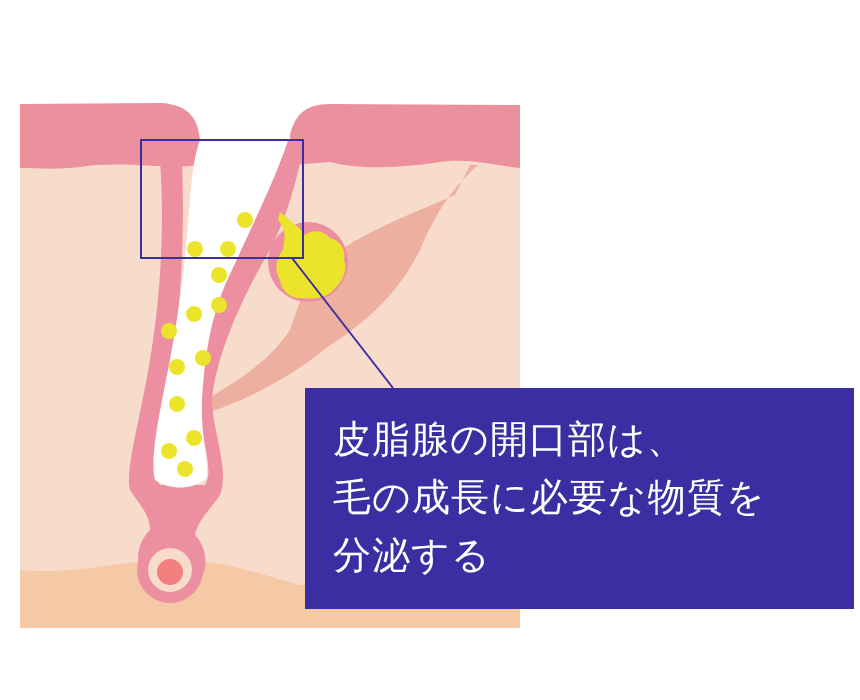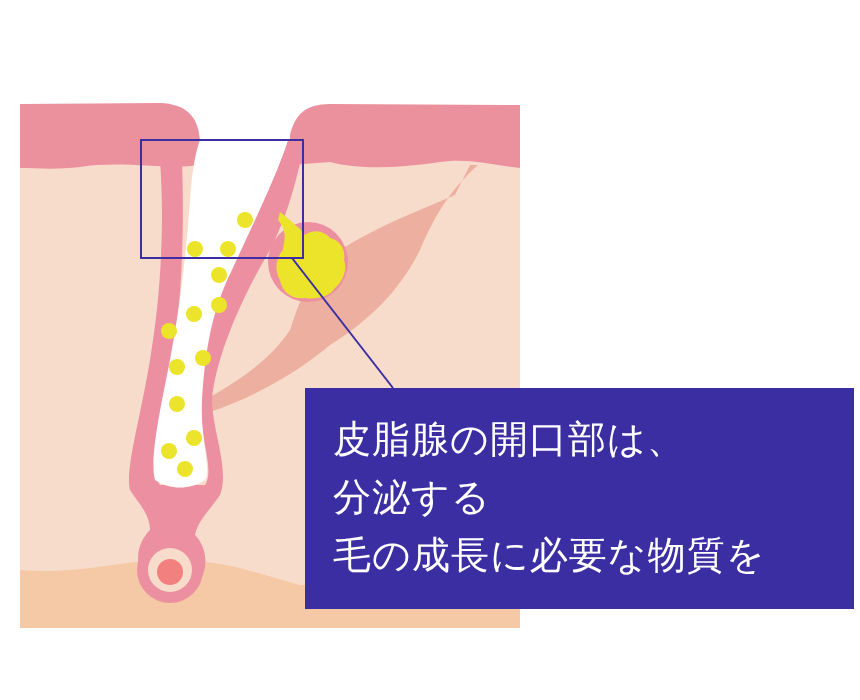--- a/index.html
+++ b/index.html
@@ -57,15 +57,15 @@
     <circle cx="185" cy="469" r="8"></circle>
   </g>
 
   <rect x="141" y="140" width="162" height="118" fill="none" stroke="#3b2ea3" stroke-width="2"></rect>
 
   <line x1="292" y1="258" x2="393" y2="388" stroke="#3b2ea3" stroke-width="2"></line>
 </svg>
 
 <div class="callout">
   <span class="line">皮脂腺の開口部は、</span>
+  <span class="line">毛の成長に必要な物質を</span>
   <span class="line">分泌する</span>
-  <span class="line">毛の成長に必要な物質を</span>
 </div>
 
 </body></html>

